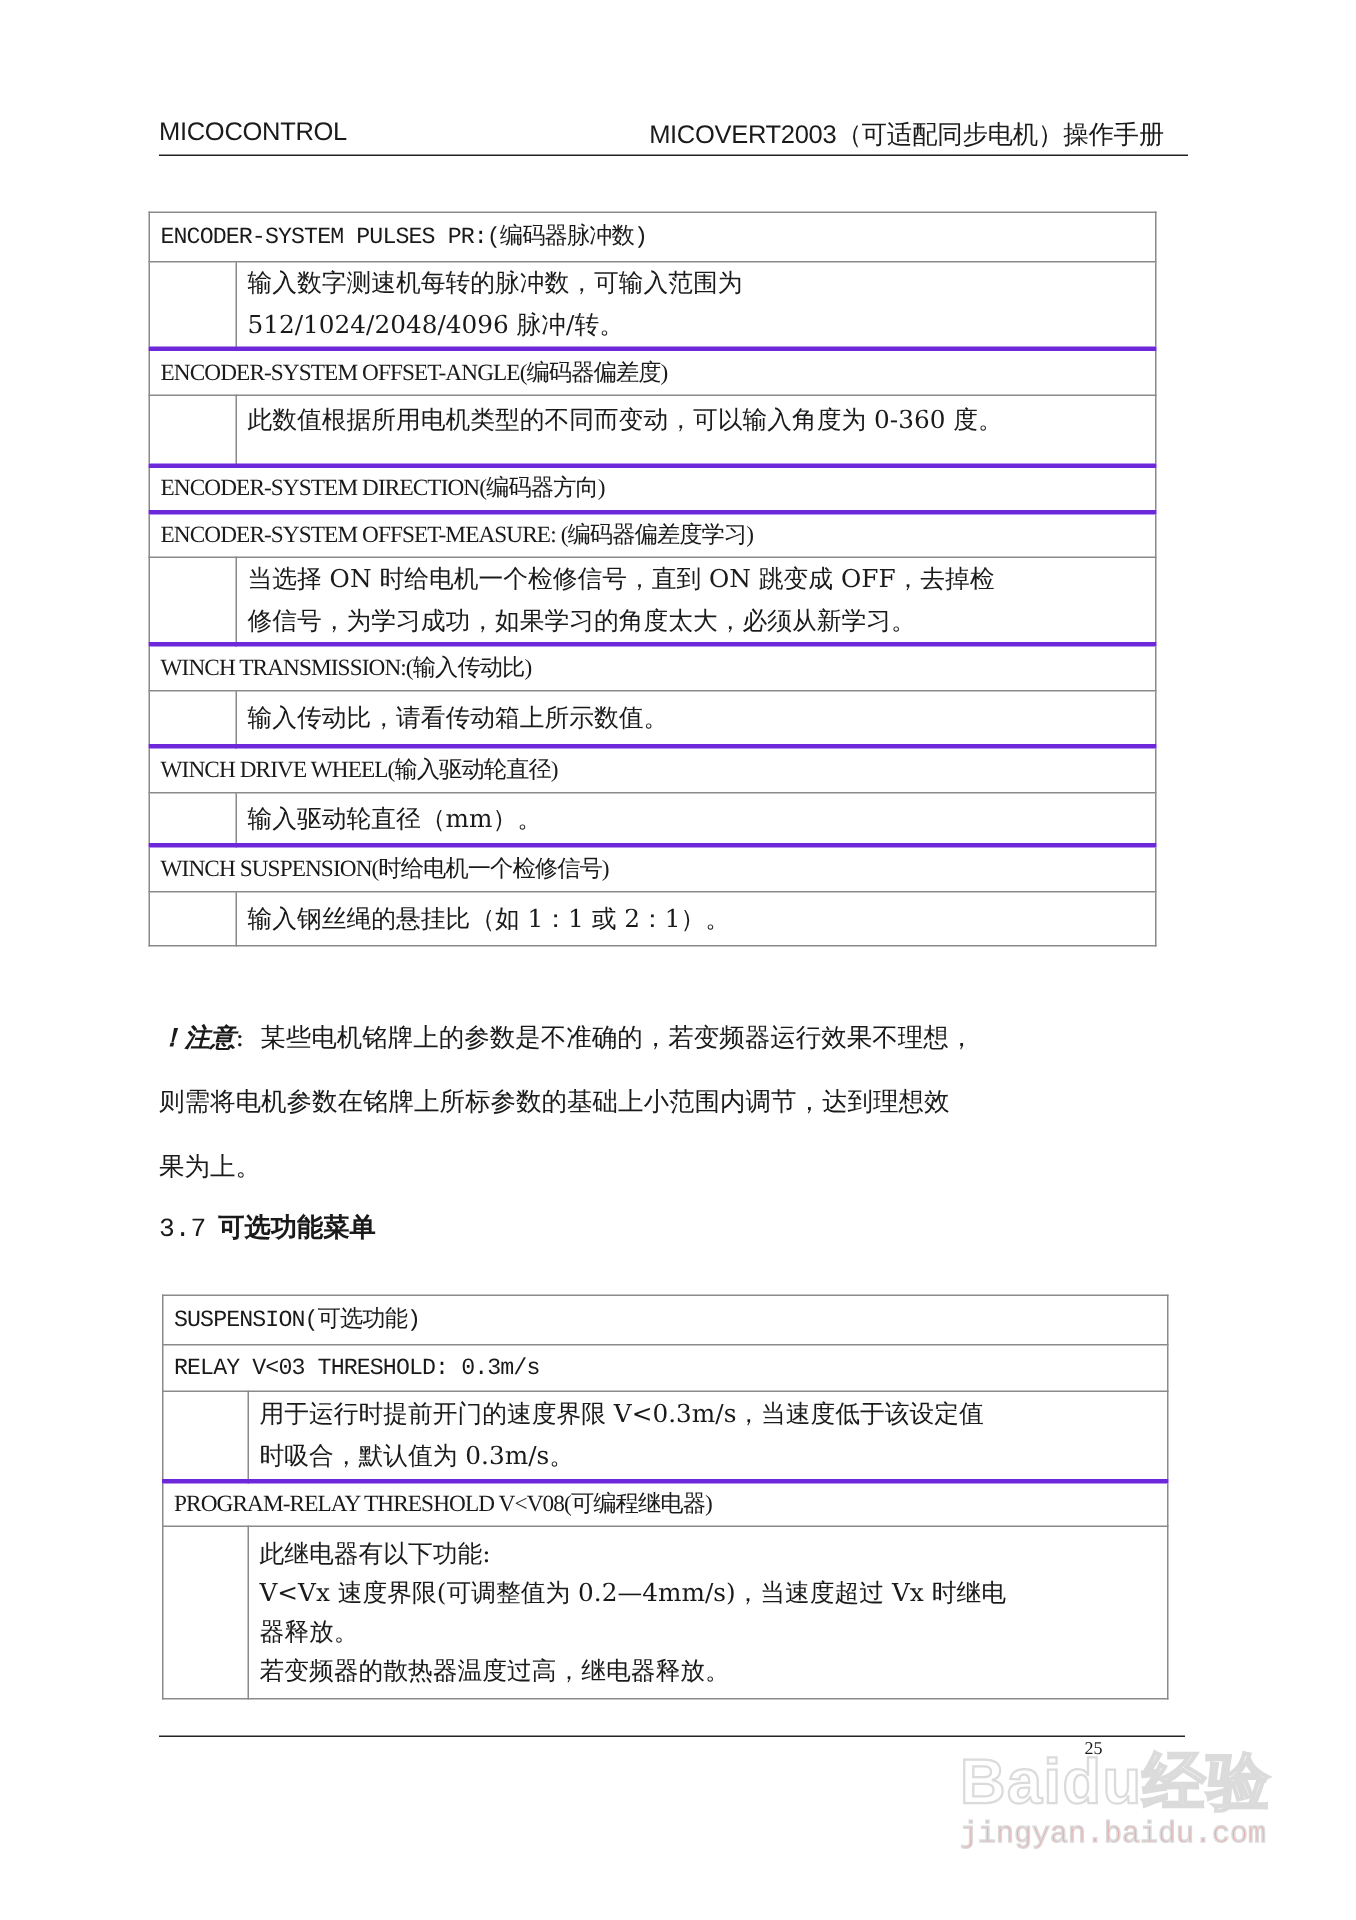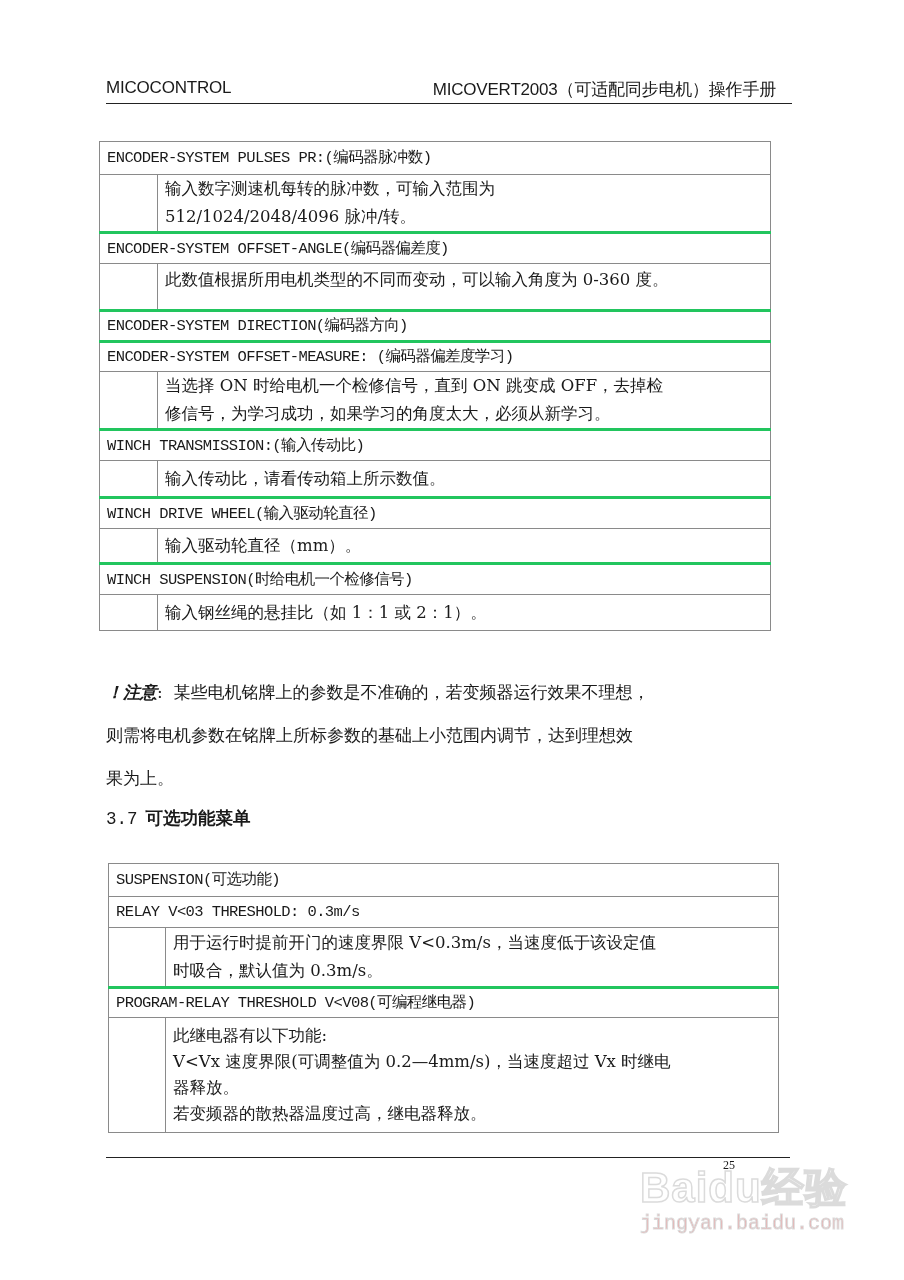--- a/index.html
+++ b/index.html
@@ -8,21 +8,21 @@
   .header { position: absolute; left: 106px; top: 76px; width: 686px; height: 26px; }
   .header .left { position: absolute; left: 0; top: 2px; font-family: "Liberation Sans", sans-serif; font-size: 17px; letter-spacing: -0.2px; }
   .header .right { position: absolute; right: 16px; top: 2px; font-family: Liberation Sans, sans-serif; font-size: 17px; letter-spacing: -0.2px; }
   .header-rule { position: absolute; left: 106px; top: 103px; width: 686px; height: 1px; background: #222; }
 
   table.spec { position: absolute; border-collapse: collapse; table-layout: fixed; }
   table.spec td { border: 1.5px solid #8a8a8a; padding: 0 0 0 7px; vertical-align: middle;
                   font-size: 16.5px; line-height: 28px; }
   table.spec td.indent { padding: 0; }
   table.spec td.hdr { font-family: "Liberation Mono", "DejaVu Sans Mono", monospace; font-size: 15.5px; letter-spacing: -0.6px; }
-  table.spec tr.thick td { border-top: 3px solid #22c55e; }
+  table.spec tr.thick td { border-top: 3px solid #6d28d9; font-family: Liberation Serif, serif; }
   #t1 { left: 99px; top: 125px; width: 672px; margin-top: 16px; }
   #t2 { left: 108px; top: 863px; width: 671px; }
   .desc-line { display: block; }
 
   .note { position: absolute; left: 106px; width: 690px; font-size: 17px; line-height: 43px; }
   .note .bang { font-weight: bold; font-style: italic; }
   .section-title { position: absolute; left: 106px; top: 806px; font-size: 17.5px; font-weight: bold; }
   .section-title .num { font-weight: normal; margin-right: 8px; font-family: "Liberation Mono", monospace; }
 
   .footer-rule { position: absolute; left: 106px; top: 1157px; width: 684px; height: 1px; background: #222; }

